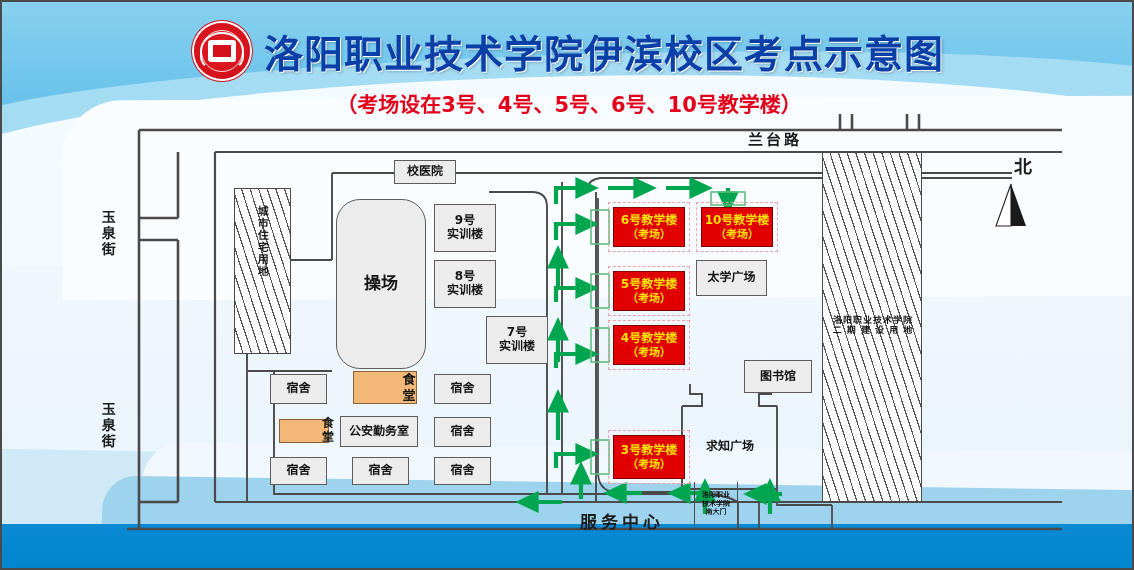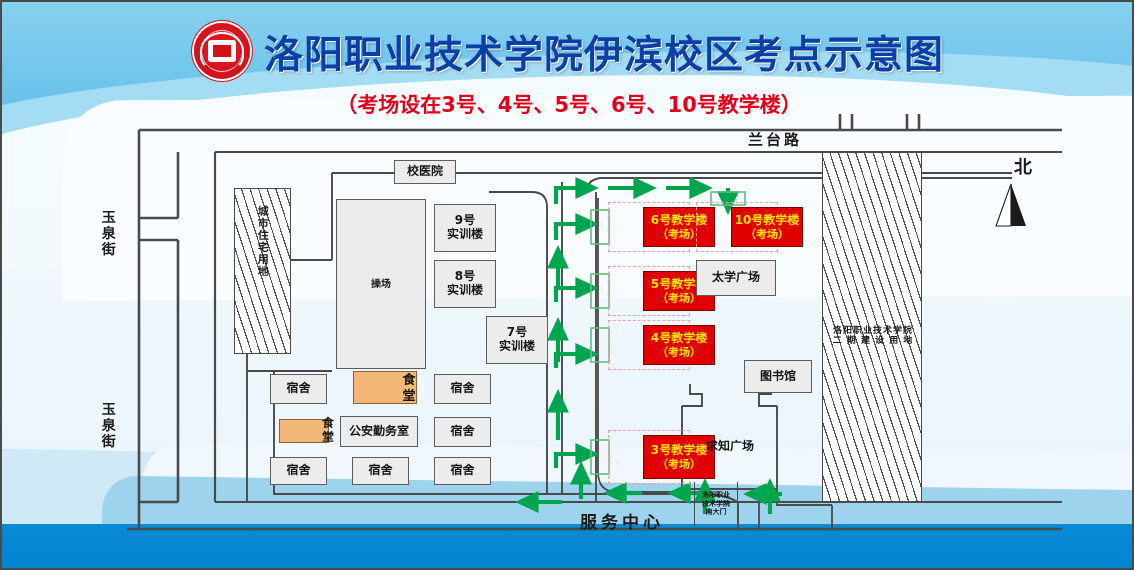--- a/index.html
+++ b/index.html
@@ -89,21 +89,21 @@
     text-align:center;font-family:"DejaVu Sans","Liberation Sans",sans-serif;
     font-weight:bold;color:#161616;line-height:1.16;}
   .bx.food{background:#f3b878;border-color:#8a6236;padding-left:48px;}
   .bx.lake{background:#d6e9f8;border-color:#7fa8c4;}
   .bx.plain{background:#ededed;}
   .exam-wrap{position:absolute;z-index:11;box-sizing:border-box;
     border:1.5px dashed #f2a0a8;padding:4px;background:transparent;}
   .exam{width:100%;height:100%;box-sizing:border-box;background:#e00000;
     border:1.5px solid #7d0000;color:#ffe100;display:flex;flex-direction:column;
     align-items:center;justify-content:center;font-weight:bold;
-    font-family:"DejaVu Sans","Liberation Sans",sans-serif;line-height:1.2;margin-left:30px;}
+    font-family:"DejaVu Sans","Liberation Sans",sans-serif;line-height:1.2;}
   .exam .l2{font-size:11px;}
   .hatch{position:absolute;z-index:10;box-sizing:border-box;border:1.3px solid #4a4a4a;
     background:repeating-linear-gradient(72deg,#ffffff 0 7px,#555 7px 8.2px);}
   .gatebox{position:absolute;z-index:12;box-sizing:border-box;
     border-left:1.4px solid #4a4a4a;border-right:1.4px solid #4a4a4a;
     display:flex;align-items:center;justify-content:center;text-align:center;
     font-size:7px;font-weight:bold;line-height:1.25;color:#111;
     font-family:"DejaVu Sans","Liberation Sans",sans-serif;}
   .compass{position:absolute;z-index:13;}
 </style>
@@ -230,31 +230,31 @@
 
   <div class="lbl" style="left:746px;top:130px;font-size:15px;letter-spacing:3px;">兰台路</div>
   <div class="lbl" style="left:578px;top:511px;font-size:17px;letter-spacing:4px;">服务中心</div>
   <div class="lbl vert" style="left:97px;top:208px;font-size:14px;">玉泉街</div>
   <div class="lbl vert" style="left:97px;top:400px;font-size:14px;">玉泉街</div>
 
   <div class="hatch" style="left:232px;top:186px;width:57px;height:166px;"></div>
   <div class="lbl vert" style="left:253px;top:203px;font-size:11px;letter-spacing:1px;">城市住宅用地</div>
 
   <div class="hatch" style="left:820px;top:150px;width:100px;height:350px;"></div>
-  <div class="lbl" style="left:823px;top:323px;width:96px;font-size:9px;letter-spacing:1px;">洛阳职业技术学院<br>二 期 建 设 用 地</div>
+  <div class="lbl" style="left:823px;top:313px;width:96px;font-size:9px;letter-spacing:1px;">洛阳职业技术学院<br>二 期 建 设 用 地</div>
 
   <div class="lbl" style="left:1012px;top:155px;font-size:18px;">北</div>
   <svg class="compass" style="left:988px;top:178px;" width="42" height="52" viewBox="0 0 42 52">
     <path d="M21,4 L21,46 L6,46 Z" fill="#ffffff" stroke="#222" stroke-width="1.1"></path>
     <path d="M21,4 L36,46 L21,46 Z" fill="#1a1a1a"></path>
   </svg>
 
   <div class="bx" style="left:392px;top:158px;width:62px;height:24px;font-size:12px;">校医院</div>
 
-  <div class="bx" style="left:334px;top:197px;width:90px;height:170px;font-size:10px;">操场</div>
+  <div class="bx" style="left:334px;top:197px;width:90px;height:170px;font-size:17px;border-radius:24px;">操场</div>
 
   <div class="bx" style="left:432px;top:202px;width:62px;height:48px;font-size:12px;">9号<br>实训楼</div>
   <div class="bx" style="left:432px;top:258px;width:62px;height:48px;font-size:12px;">8号<br>实训楼</div>
   <div class="bx" style="left:436px;top:314px;width:62px;height:48px;font-size:12px;margin-left:48px;">7号<br>实训楼</div>
 
   <div class="bx" style="left:268px;top:372px;width:57px;height:30px;font-size:12px;">宿舍</div>
   <div class="bx food" style="left:351px;top:369px;width:64px;height:33px;font-size:13px;">食堂</div>
   <div class="bx" style="left:432px;top:372px;width:57px;height:30px;font-size:12px;">宿舍</div>
 
   <div class="bx food" style="left:277px;top:417px;width:48px;height:24px;font-size:12px;">食堂</div>
@@ -293,21 +293,21 @@
     </div>
   </div>
 
   <div class="exam-wrap" style="left:606px;top:428px;width:82px;height:54px;">
     <div class="exam">
       <span style="font-size:12px;">3号教学楼</span>
       <span class="l2">（考场）</span>
     </div>
   </div>
 
-  <div class="bx" style="left:694px;top:258px;width:80px;height:36px;font-size:12px;">太学广场</div>
+  <div class="bx" style="left:694px;top:258px;width:71px;height:36px;font-size:12px;">太学广场</div>
   <div class="bx" style="left:694px;top:358px;width:68px;height:33px;font-size:12px;margin-left:48px;">图书馆</div>
   <div class="bx plain" style="left:686px;top:405px;width:84px;height:80px;font-size:12px;background:transparent;border:none;">求知广场</div>
 
 
   <div class="gatebox" style="left:692px;top:480px;width:44px;height:44px;">洛阳职业<br>技术学院<br>南大门</div>
 
   <div class="ftr-sweep1"></div>
   <div class="ftr-sweep3"></div>
   <div class="ftr-sweep2"></div>
   <div class="ftr-blue"></div>

